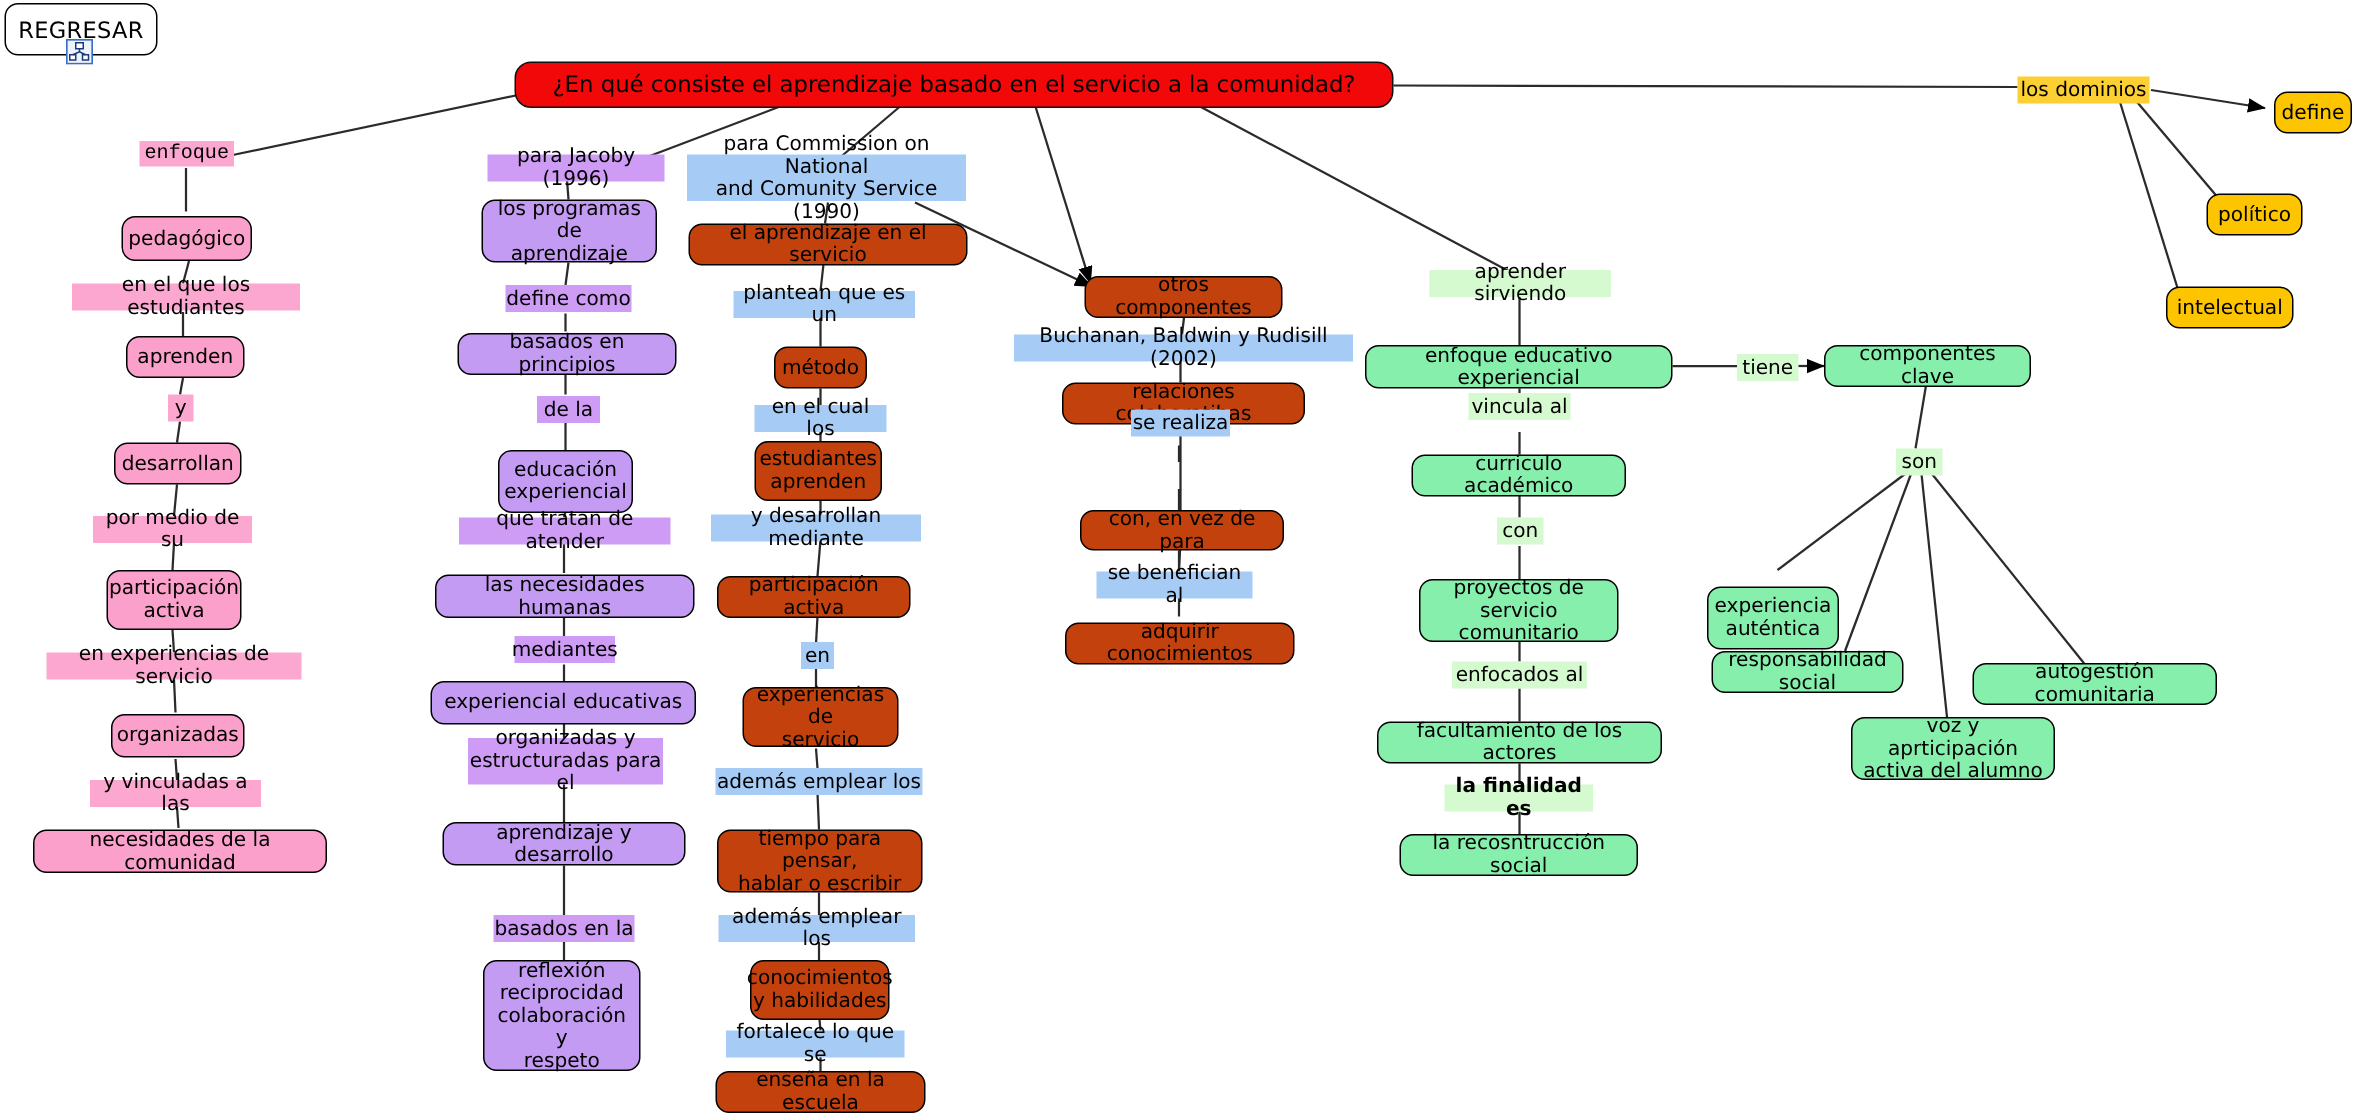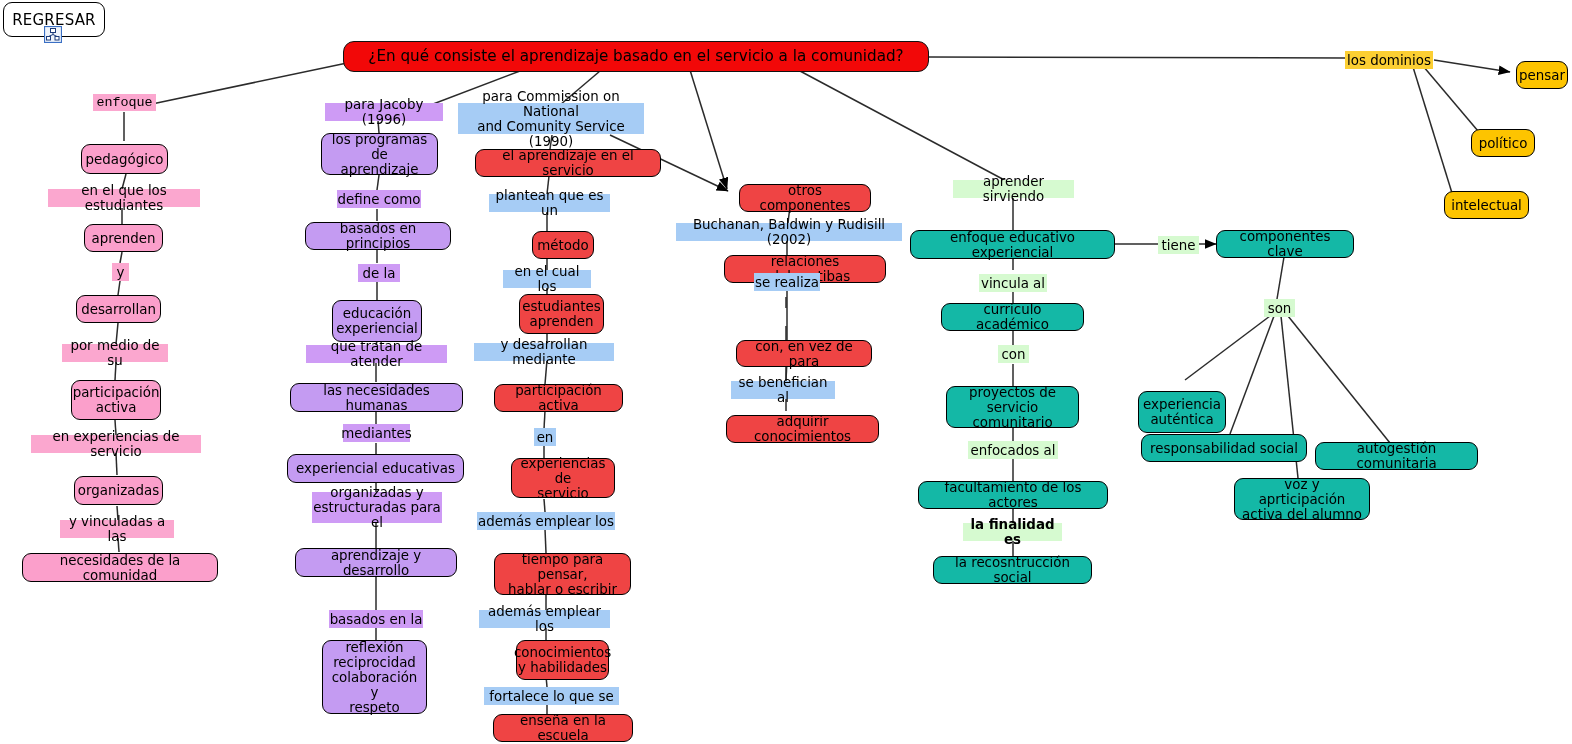--- a/index.html
+++ b/index.html
@@ -37,23 +37,23 @@
     line-height:1.12;
     font-size:13.4px;
     white-space:pre-line;
     z-index:4;
   }
 
   .pink   {background:#FB9FCB;}
   .pinkl  {background:#FBA7CF;}
   .purple {background:#C49BF2;}
   .purplel{background:#CE9BF5;}
-  .blue   {background:#ef4444;margin-left:16px;}
+  .blue   {background:#c2410c;}
   .bluel  {background:#A6CCF5;}
-  .green  {background:#14b8a6;}
+  .green  {background:#86efac;}
   .greenl {background:#D6FAD0;}
   .yellow {background:#FDC400;}
   .yellowl{background:#FCCF33;}
   .red    {background:#F20808;}
 
   .title-node{
     font-size:15.2px;
     border-radius:11px;
     border:1.6px solid #111;
   }
@@ -232,53 +232,53 @@
   <div class="node blue" style="left:478px;top:384px;width:129px;height:28px;">participación activa</div>
   <div class="lbl bluel" style="left:534px;top:428px;width:22px;height:18px;">en</div>
   <div class="node blue" style="left:495px;top:458px;width:104px;height:40px;">experiencias de
 servicio</div>
   <div class="lbl bluel" style="left:477px;top:512px;width:138px;height:18px;">además emplear los</div>
   <div class="node blue" style="left:478px;top:553px;width:137px;height:42px;">tiempo para pensar,
 hablar o escribir</div>
   <div class="lbl bluel" style="left:479px;top:610px;width:131px;height:18px;">además emplear los</div>
   <div class="node blue" style="left:500px;top:640px;width:93px;height:40px;">conocimientos
 y habilidades</div>
-  <div class="lbl bluel" style="left:484px;top:687px;width:135px;height:18px;">fortalece lo que se</div>
+  <div class="lbl bluel" style="left:484px;top:687px;width:119px;height:18px;">fortalece lo que se</div>
   <div class="node blue" style="left:477px;top:714px;width:140px;height:28px;">enseña en la escuela</div>
 
   <div class="node blue" style="left:723px;top:184px;width:132px;height:28px;">otros componentes</div>
   <div class="lbl bluel" style="left:676px;top:223px;width:226px;height:18px;">Buchanan, Baldwin y Rudisill (2002)</div>
   <div class="node blue" style="left:708px;top:255px;width:162px;height:28px;">relaciones colaboratibas</div>
   <div class="lbl bluel" style="left:754px;top:273px;width:66px;height:18px;">se realiza</div>
   <div class="node blue" style="left:720px;top:340px;width:136px;height:27px;">con, en vez de para</div>
   <div class="lbl bluel" style="left:731px;top:381px;width:104px;height:18px;">se benefician al</div>
   <div class="node blue" style="left:710px;top:415px;width:153px;height:28px;">adquirir conocimientos</div>
 
   <div class="lbl greenl" style="left:953px;top:180px;width:121px;height:18px;">aprender sirviendo</div>
 
   <div class="node green" style="left:910px;top:230px;width:205px;height:29px;">enfoque educativo experiencial</div>
-  <div class="lbl greenl" style="left:979px;top:274px;width:68px;height:18px;">vincula al</div>
+  <div class="lbl greenl" style="left:979px;top:262px;width:68px;height:18px;">vincula al</div>
   <div class="node green" style="left:941px;top:303px;width:143px;height:28px;">curriculo académico</div>
   <div class="lbl greenl" style="left:998px;top:345px;width:31px;height:18px;">con</div>
   <div class="node green" style="left:946px;top:386px;width:133px;height:42px;">proyectos de
 servicio comunitario</div>
   <div class="lbl greenl" style="left:968px;top:441px;width:90px;height:18px;">enfocados al</div>
   <div class="node green" style="left:918px;top:481px;width:190px;height:28px;">facultamiento de los actores</div>
   <div class="lbl greenl" style="left:963px;top:523px;width:99px;height:18px;font-weight:bold;">la finalidad es</div>
   <div class="node green" style="left:933px;top:556px;width:159px;height:28px;">la recosntrucción social</div>
 
   <div class="lbl greenl" style="left:1158px;top:236px;width:41px;height:18px;">tiene</div>
   <div class="node green" style="left:1216px;top:230px;width:138px;height:28px;">componentes clave</div>
   <div class="lbl greenl" style="left:1264px;top:299px;width:31px;height:18px;">son</div>
 
   <div class="node green" style="left:1138px;top:375px;width:88px;height:42px;margin-top:16px;">experiencia
 auténtica</div>
-  <div class="node green" style="left:1141px;top:434px;width:166px;height:28px;">responsabilidad social</div>
+  <div class="node green" style="left:1141px;top:434px;width:128px;height:28px;">responsabilidad social</div>
   <div class="node green" style="left:1234px;top:478px;width:136px;height:42px;">voz y aprticipación
 activa del alumno</div>
   <div class="node green" style="left:1315px;top:442px;width:163px;height:28px;">autogestión comunitaria</div>
 
   <div class="lbl yellowl" style="left:1345px;top:51px;width:88px;height:18px;">los dominios</div>
-  <div class="node yellow" style="left:1516px;top:61px;width:52px;height:28px;">pensar</div>
+  <div class="node yellow" style="left:1516px;top:61px;width:52px;height:28px;">define</div>
   <div class="node yellow" style="left:1471px;top:129px;width:64px;height:28px;">político</div>
   <div class="node yellow" style="left:1444px;top:191px;width:85px;height:28px;">intelectual</div>
 
 </div>
 
 </body></html>

